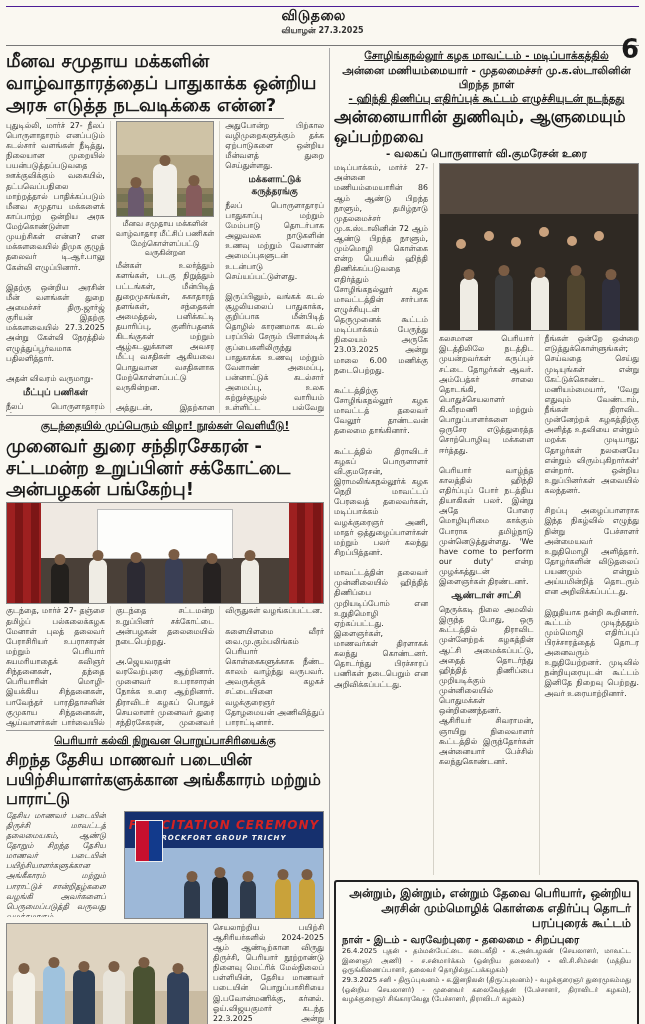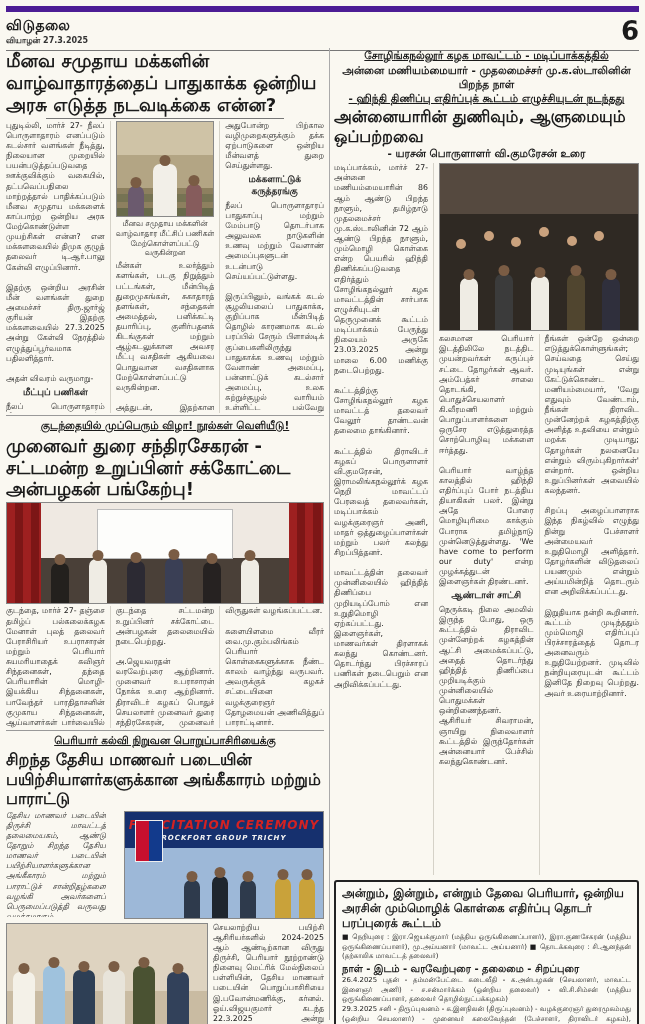--- a/index.html
+++ b/index.html
@@ -1,21 +1,21 @@
 <!DOCTYPE html>
 <html><head>
 <meta charset="utf-8">
 <style>
   html,body{margin:0;padding:0;background:#e8e6e0;}
   .page{position:relative;width:645px;height:1024px;margin:0 auto;background:#faf8f1;
         font-family:"DejaVu Sans","Liberation Sans",sans-serif;color:#1b1b1b;overflow:hidden;
         box-shadow:0 0 6px rgba(0,0,0,.3);}
   
   .hdr{position:absolute;left:6px;right:6px;top:6px;height:38px;
-       border-top:6px solid #4c1d95;border-bottom:1px solid #777;display:flex;align-items:center;}
+       border-top:1px solid #4c1d95;border-bottom:1px solid #777;display:flex;align-items:center;flex-direction:column;}
   .masthead{font-weight:bold;font-size:14px;letter-spacing:.5px;}
   .hdr-date{font-size:8px;color:#333;margin-top:1px;font-weight:bold;}
   .pageno{margin-left:auto;font-size:26px;font-weight:bold;line-height:1;}
   
   .vdiv{position:absolute;left:329px;top:48px;bottom:4px;width:1px;background:#aaa;}
   .leftcol{position:absolute;left:6px;top:48px;width:318px;}
   .rightcol{position:absolute;left:334px;top:48px;width:305px;}
   .hrule{height:1px;background:#999;margin:2px 0;}
   
   .kicker{font-size:10.5px;font-weight:bold;text-align:center;text-decoration:underline;line-height:1.4;}
@@ -50,21 +50,21 @@
   .fel-t1{position:absolute;top:6px;left:0;right:0;text-align:center;color:#d42222;font-weight:bold;font-size:12px;letter-spacing:1px;}
   .fel-t2{position:absolute;top:22px;left:0;right:0;text-align:center;color:#f3f3f3;font-weight:bold;font-size:7px;letter-spacing:1px;}
   .fel-flag{position:absolute;left:10px;top:8px;width:26px;height:40px;background:linear-gradient(90deg,#c8102e 0 50%,#123a8c 50% 100%);border:1px solid #eee;}
   
   .ph-off{background:linear-gradient(#ded3c0 0 60%,#c9bba2 60% 100%);}
   
   .ph-grp{background:linear-gradient(#55493f 0 30%,#2f2923 30% 100%);}
   .ph-grp .flashhead{position:absolute;width:10px;height:10px;border-radius:50%;background:#caa27e;}
   
   .schedbox{margin-top:5px;border:2px solid #222;border-radius:3px;padding:4px 6px;overflow:hidden;background:#fbfaf4;}
-  .sched-title{font-size:11.5px;font-weight:bold;text-align:left;line-height:1.3;margin-bottom:2px;}
+  .sched-title{font-size:11.5px;font-weight:bold;text-align:right;line-height:1.3;margin-bottom:2px;}
   .sched-line{font-size:6.9px;line-height:1.4;text-align:justify;}
   .sched-head{font-size:10px;font-weight:bold;}
 </style>
 </head>
 <body>
 
 <div class="page">
 
   <div class="hdr">
     <div>
@@ -183,21 +183,21 @@
     </div>
   </div>
 
   <div class="rightcol">
 
     <div>
       <div class="kicker">சோழிங்கநல்லூர் கழக மாவட்டம் - மடிப்பாக்கத்தில்</div>
       <div class="kicker2">அன்னை மணியம்மையார் - முதலமைச்சர் மு.க.ஸ்டாலினின் பிறந்த நாள்</div>
       <div class="kicker2"><u>- ஹிந்தி திணிப்பு எதிர்ப்புக் கூட்டம் எழுச்சியுடன் நடந்தது</u></div>
       <div class="headline sm">அன்னையாரின் துணிவும், ஆளுமையும் ஒப்பற்றவை</div>
-      <div class="byline">- யரசன் பொருளாளர் வி.குமரேசன் உரை</div>
+      <div class="byline">- வலகப் பொருளாளர் வி.குமரேசன் உரை</div>
 
       <div class="cols" style="height:712px;">
         <div class="col body-text" style="flex:0 0 94px;">மடிப்பாக்கம், மார்ச் 27- அன்னை மணியம்மையாரின் 86 ஆம் ஆண்டு பிறந்த நாளும், தமிழ்நாடு முதலமைச்சர் மு.க.ஸ்டாலினின் 72 ஆம் ஆண்டு பிறந்த நாளும், மும்மொழி கொள்கை என்ற பெயரில் ஹிந்தி திணிக்கப்படுவதை எதிர்த்தும் சோழிங்கநல்லூர் கழக மாவட்டத்தின் சார்பாக எழுச்சியுடன் தெருமுனைக் கூட்டம் மடிப்பாக்கம் பேருந்து நிலையம் அருகே 23.03.2025 அன்று மாலை 6.00 மணிக்கு நடைபெற்றது.
 
 கூட்டத்திற்கு சோழிங்கநல்லூர் கழக மாவட்டத் தலைவர் வேலூர் தாண்டவன் தலைமை தாங்கினார்.
 
 கூட்டத்தில் திராவிடர் கழகப் பொருளாளர் வி.குமரேசன், இராமலிங்கநல்லூர்க் கழக நெறி மாவட்டப் பேரவைத் தலைவர்கள், மடிப்பாக்கம் வழக்குரைஞர் அணி, மாதர் ஒத்துழைப்பாளர்கள் மற்றும் பலர் கலந்து சிறப்பித்தனர்.
 
 மாவட்டத்தின் தலைவர் முன்னிலையில் ஹிந்தித் திணிப்பை முறியடிப்போம் என உறுதிமொழி ஏற்கப்பட்டது. இளைஞர்கள், மாணவர்கள் திரளாகக் கலந்து கொண்டனர். தொடர்ந்து பிரச்சாரப் பணிகள் நடைபெறும் என அறிவிக்கப்பட்டது.</div>
         <div class="col" style="display:flex;flex-direction:column;">
@@ -227,21 +227,20 @@
 சிறப்பு அழைப்பாளராக இந்த நிகழ்வில் எழுந்து நின்று பேச்சாளர் அன்மையவர் உறுதிமொழி அளித்தார். தோழர்களின் விடுதலைப் பயணமும் என்றும் அய்யமின்றித் தொடரும் என அறிவிக்கப்பட்டது.
 
 இறுதியாக நன்றி கூறினார். கூட்டம் முடிந்ததும் மும்மொழி எதிர்ப்புப் பிரச்சாரத்தைத் தொடர அனைவரும் உறுதியேற்றனர். முடிவில் நன்றியுரையுடன் கூட்டம் இனிதே நிறைவு பெற்றது. அவர் உரையாற்றினார்.</div>
           </div>
         </div>
       </div>
     </div>
 
     <div class="schedbox" style="height:140px;">
       <div class="sched-title">அன்றும், இன்றும், என்றும் தேவை பெரியார், ஒன்றிய அரசின் மும்மொழிக் கொள்கை எதிர்ப்பு தொடர் பரப்புரைக் கூட்டம்</div>
-      <div class="sched-line">■ நெறியுரை : இரா.ஜெயக்குமார் (மத்திய ஒருங்கிணைப்பாளர்), இரா.குணசேகரன் (மத்திய ஒருங்கிணைப்பாளர்), மு.அய்யனார் (மாவட்ட அய்யனார்) ■ தொடக்கவுரை : சி.ஆனந்தன் (தற்காலிக மாவட்டத் தலைவர்)</div>
       <div class="sched-line sched-head">நாள் - இடம் - வரவேற்புரை - தலைமை - சிறப்புரை</div>
       <div class="sched-line">26.4.2025 புதன் - தம்மன்பேட்டை கடைவீதி - க.அன்பழகன் (செயலாளர், மாவட்ட இளைஞர் அணி) - ச.சன்மார்க்கம் (ஒன்றிய தலைவர்) - வி.சி.சிம்சன் (மத்திய ஒருங்கிணைப்பாளர், தலைவர் தொழில்நுட்பக்கழகம்)</div>
       <div class="sched-line">29.3.2025 சனி - திருப்புவனம் - க.இளநிலன் (திருப்புவனம்) - வழக்குரைஞர் துரைமுகம்மது (ஒன்றிய செயலாளர்) - முனைவர் கலைவேந்தன் (பேச்சாளர், திராவிடர் கழகம்), வழக்குரைஞர் சிங்காரவேலு (பேச்சாளர், திராவிடர் கழகம்)</div>
 
     </div>
   </div>
 
 </div>
 
 </body></html>

